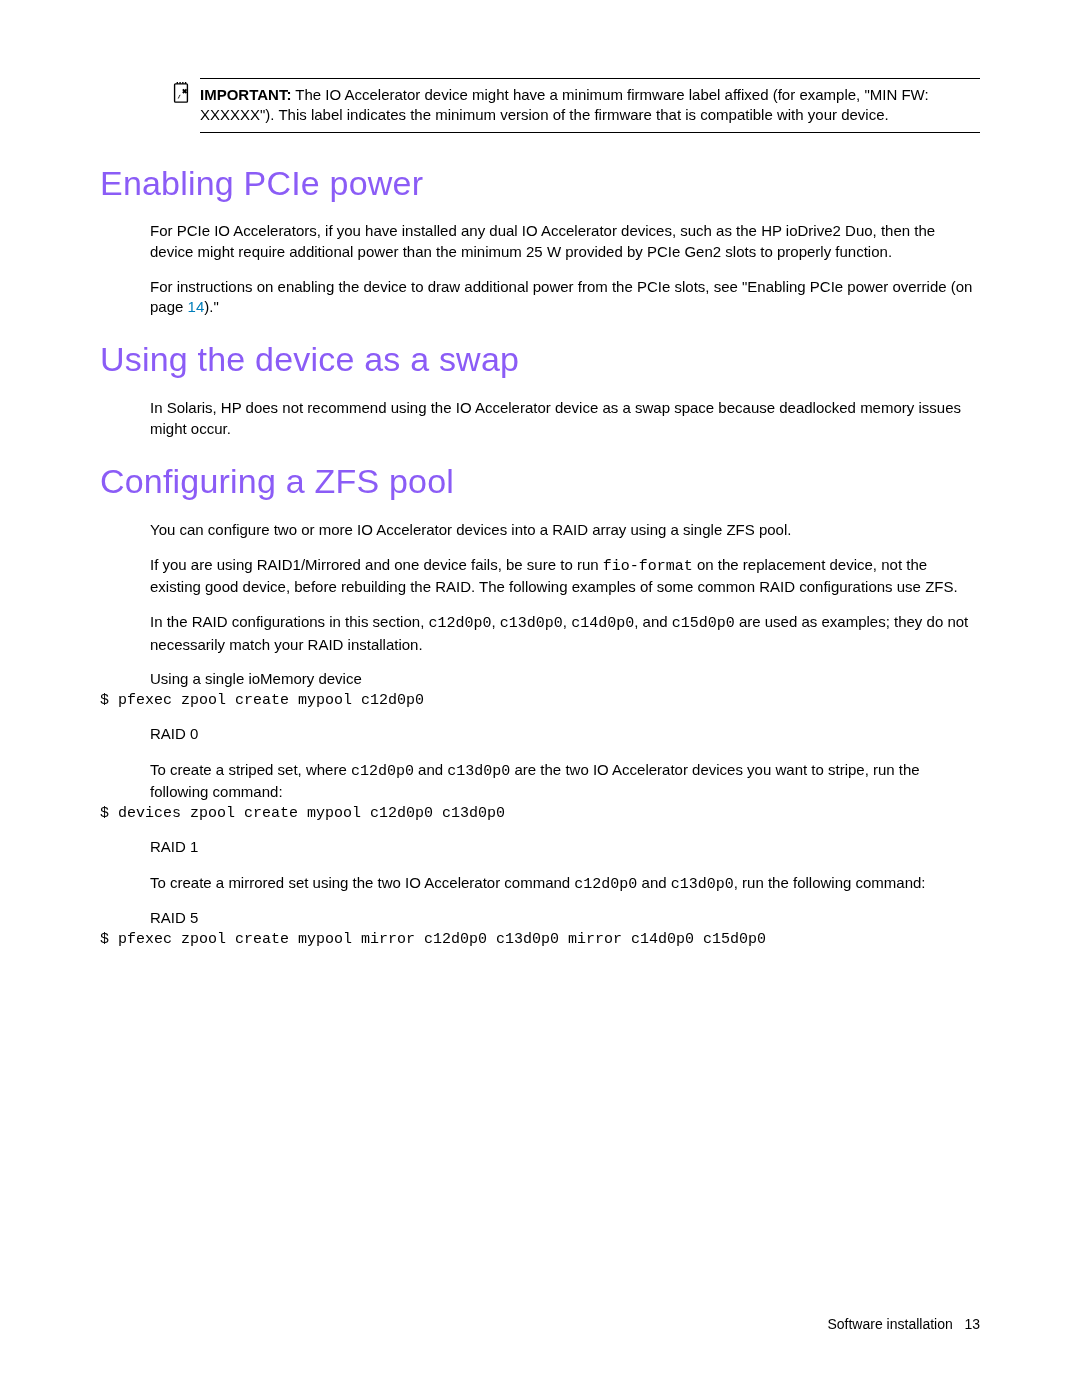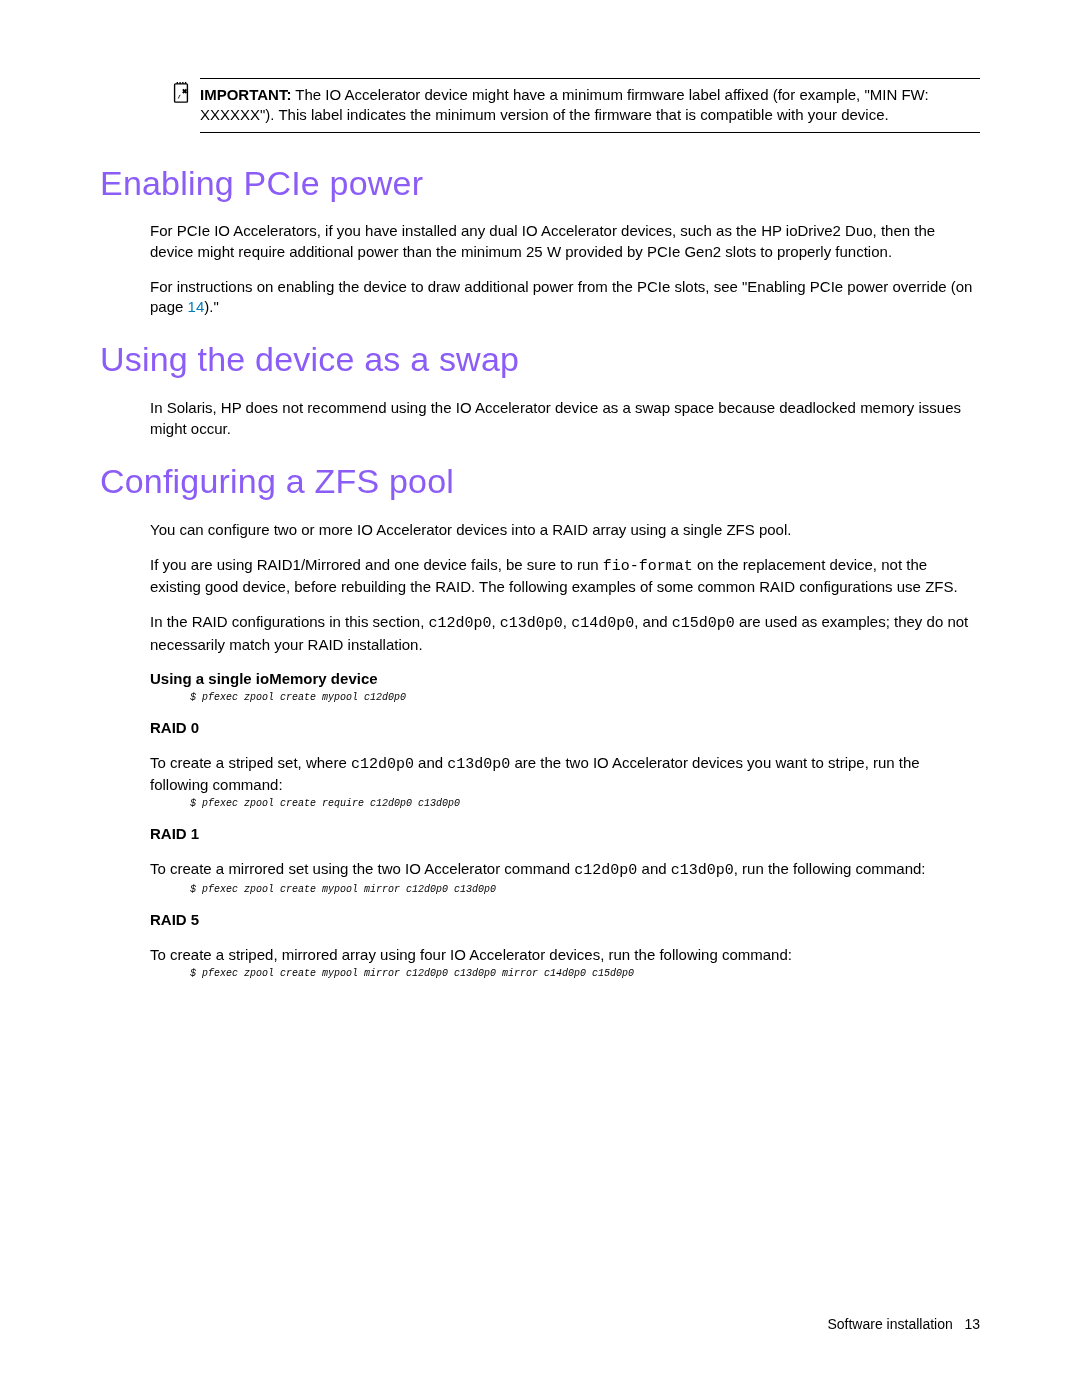--- a/index.html
+++ b/index.html
@@ -57,28 +57,26 @@
   .link {
     color: #007dba;
     text-decoration: none;
   }
   code, .mono {
     font-family: "Courier New", Courier, monospace;
     font-size: 15px;
   }
   .cmd {
     font-family: "Courier New", Courier, monospace;
-    font-size: 10px;
-    margin-left: 90px;
+    font-size: 15px;
     margin-bottom: 12px;
     white-space: pre;
-    font-style: italic;
   }
   .subhead {
-    font-weight: bold;
+    font-weight: normal;
     margin-left: 50px;
     margin-top: 13px;
     margin-bottom: 2px;
   }
   .footer {
     position: absolute;
     bottom: 64px;
     right: 100px;
     font-size: 14px;
   }
@@ -123,29 +121,27 @@
     <span>In the RAID configurations in this section, </span><code>c12d0p0</code><span>, </span><code>c13d0p0</code><span>, </span><code>c14d0p0</code><span>, and </span><code>c15d0p0</code><span> are used as examples; they do not necessarily match your RAID installation.</span>
   </p>
 
   <div class="subhead">Using a single ioMemory device</div>
   <div class="cmd">$ pfexec zpool create mypool c12d0p0</div>
 
   <div class="subhead">RAID 0</div>
   <p class="body-text-narrow">
     <span>To create a striped set, where </span><code>c12d0p0</code><span> and </span><code>c13d0p0</code><span> are the two IO Accelerator devices you want to stripe, run the following command:</span>
   </p>
-  <div class="cmd">$ pfexec zpool create require c12d0p0 c13d0p0</div>
+  <div class="cmd">$ devices zpool create mypool c12d0p0 c13d0p0</div>
 
   <div class="subhead">RAID 1</div>
   <p class="body-text-narrow">
     <span>To create a mirrored set using the two IO Accelerator command </span><code>c12d0p0</code><span> and </span><code>c13d0p0</code><span>, run the following command:</span>
   </p>
-  <div class="cmd">$ pfexec zpool create mypool mirror c12d0p0 c13d0p0</div>
 
   <div class="subhead">RAID 5</div>
-  <p class="body-text-narrow">To create a striped, mirrored array using four IO Accelerator devices, run the following command:</p>
   <div class="cmd">$ pfexec zpool create mypool mirror c12d0p0 c13d0p0 mirror c14d0p0 c15d0p0</div>
 
   <div class="footer">
     <span>Software installation</span>&nbsp;&nbsp;&nbsp;<span>13</span>
   </div>
 
 </div>
 
 </body></html>

